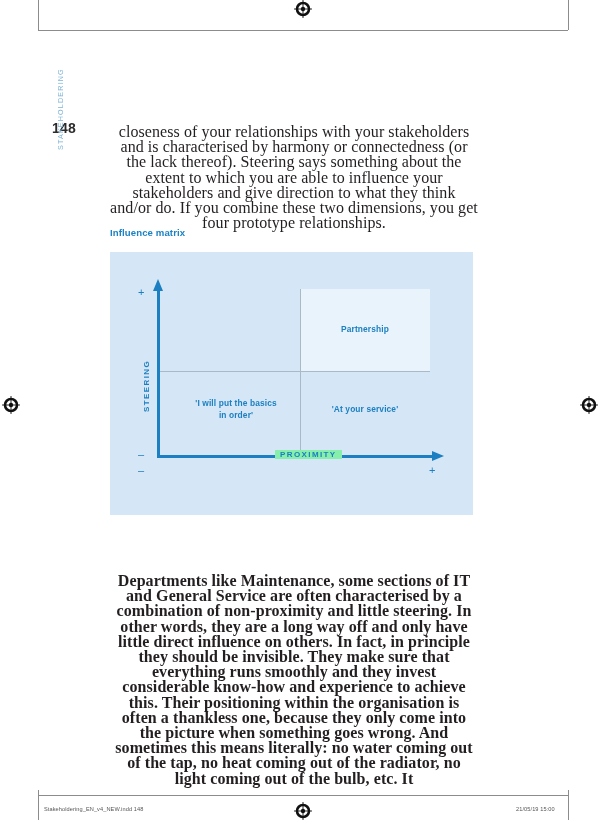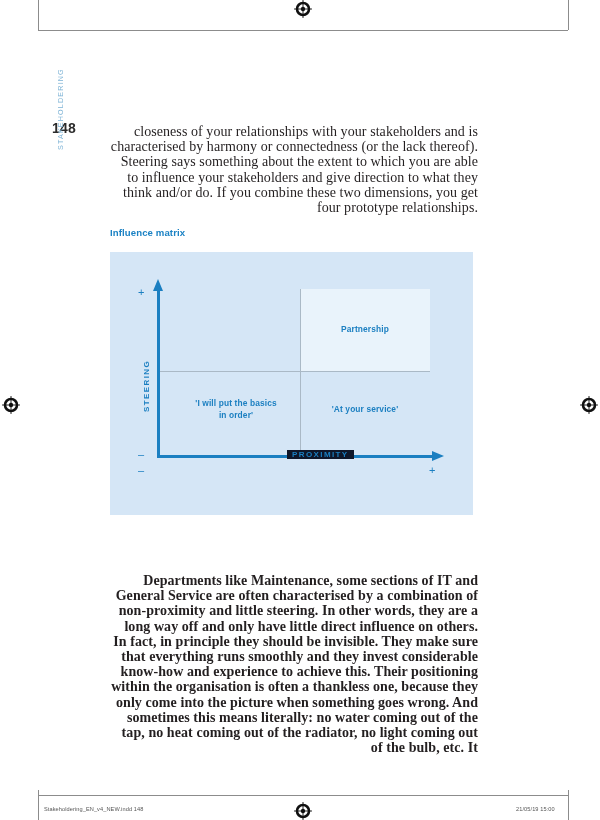--- a/index.html
+++ b/index.html
@@ -36,24 +36,24 @@
     transform-origin:left top;
     white-space:nowrap;
     width:120px;
   }
 
   
   .col{position:absolute;left:110px;width:368px;}
 
   p.body{
     margin:0;
-    font-size:14px;
+    font-size:16px;
     line-height:15.2px;
     color:#231f20;
-    text-align:right;
+    text-align:center;
     letter-spacing:.07px;
   }
 
   .fig-title{
     position:absolute;left:110px;top:227px;
     font-family:"Liberation Sans", sans-serif;
     font-size:9.6px;font-weight:700;
     color:#1b82c4;letter-spacing:.1px;
   }
 
@@ -105,22 +105,22 @@
     font-family:"Liberation Sans", sans-serif;
     font-size:8px;font-weight:700;color:#1b7fc1;
     letter-spacing:1.4px;white-space:nowrap;
   }
   .axis-label.y{
     left:32px;top:160px;
     transform:rotate(-90deg);
     transform-origin:left top;
   }
   .axis-label.x{
-    left:177px;top:198px;
-    background:#0f172a;
+    left:165px;top:198px;
+    background:#86efac;
     padding:0 5px;
   }
 
   .sign{
     position:absolute;
     font-family:"Liberation Sans", sans-serif;
     font-size:11px;font-weight:400;color:#1b7fc1;
   }
   .sign.top{left:28px;top:34px;}
   .sign.bot{left:28px;top:196px;}

